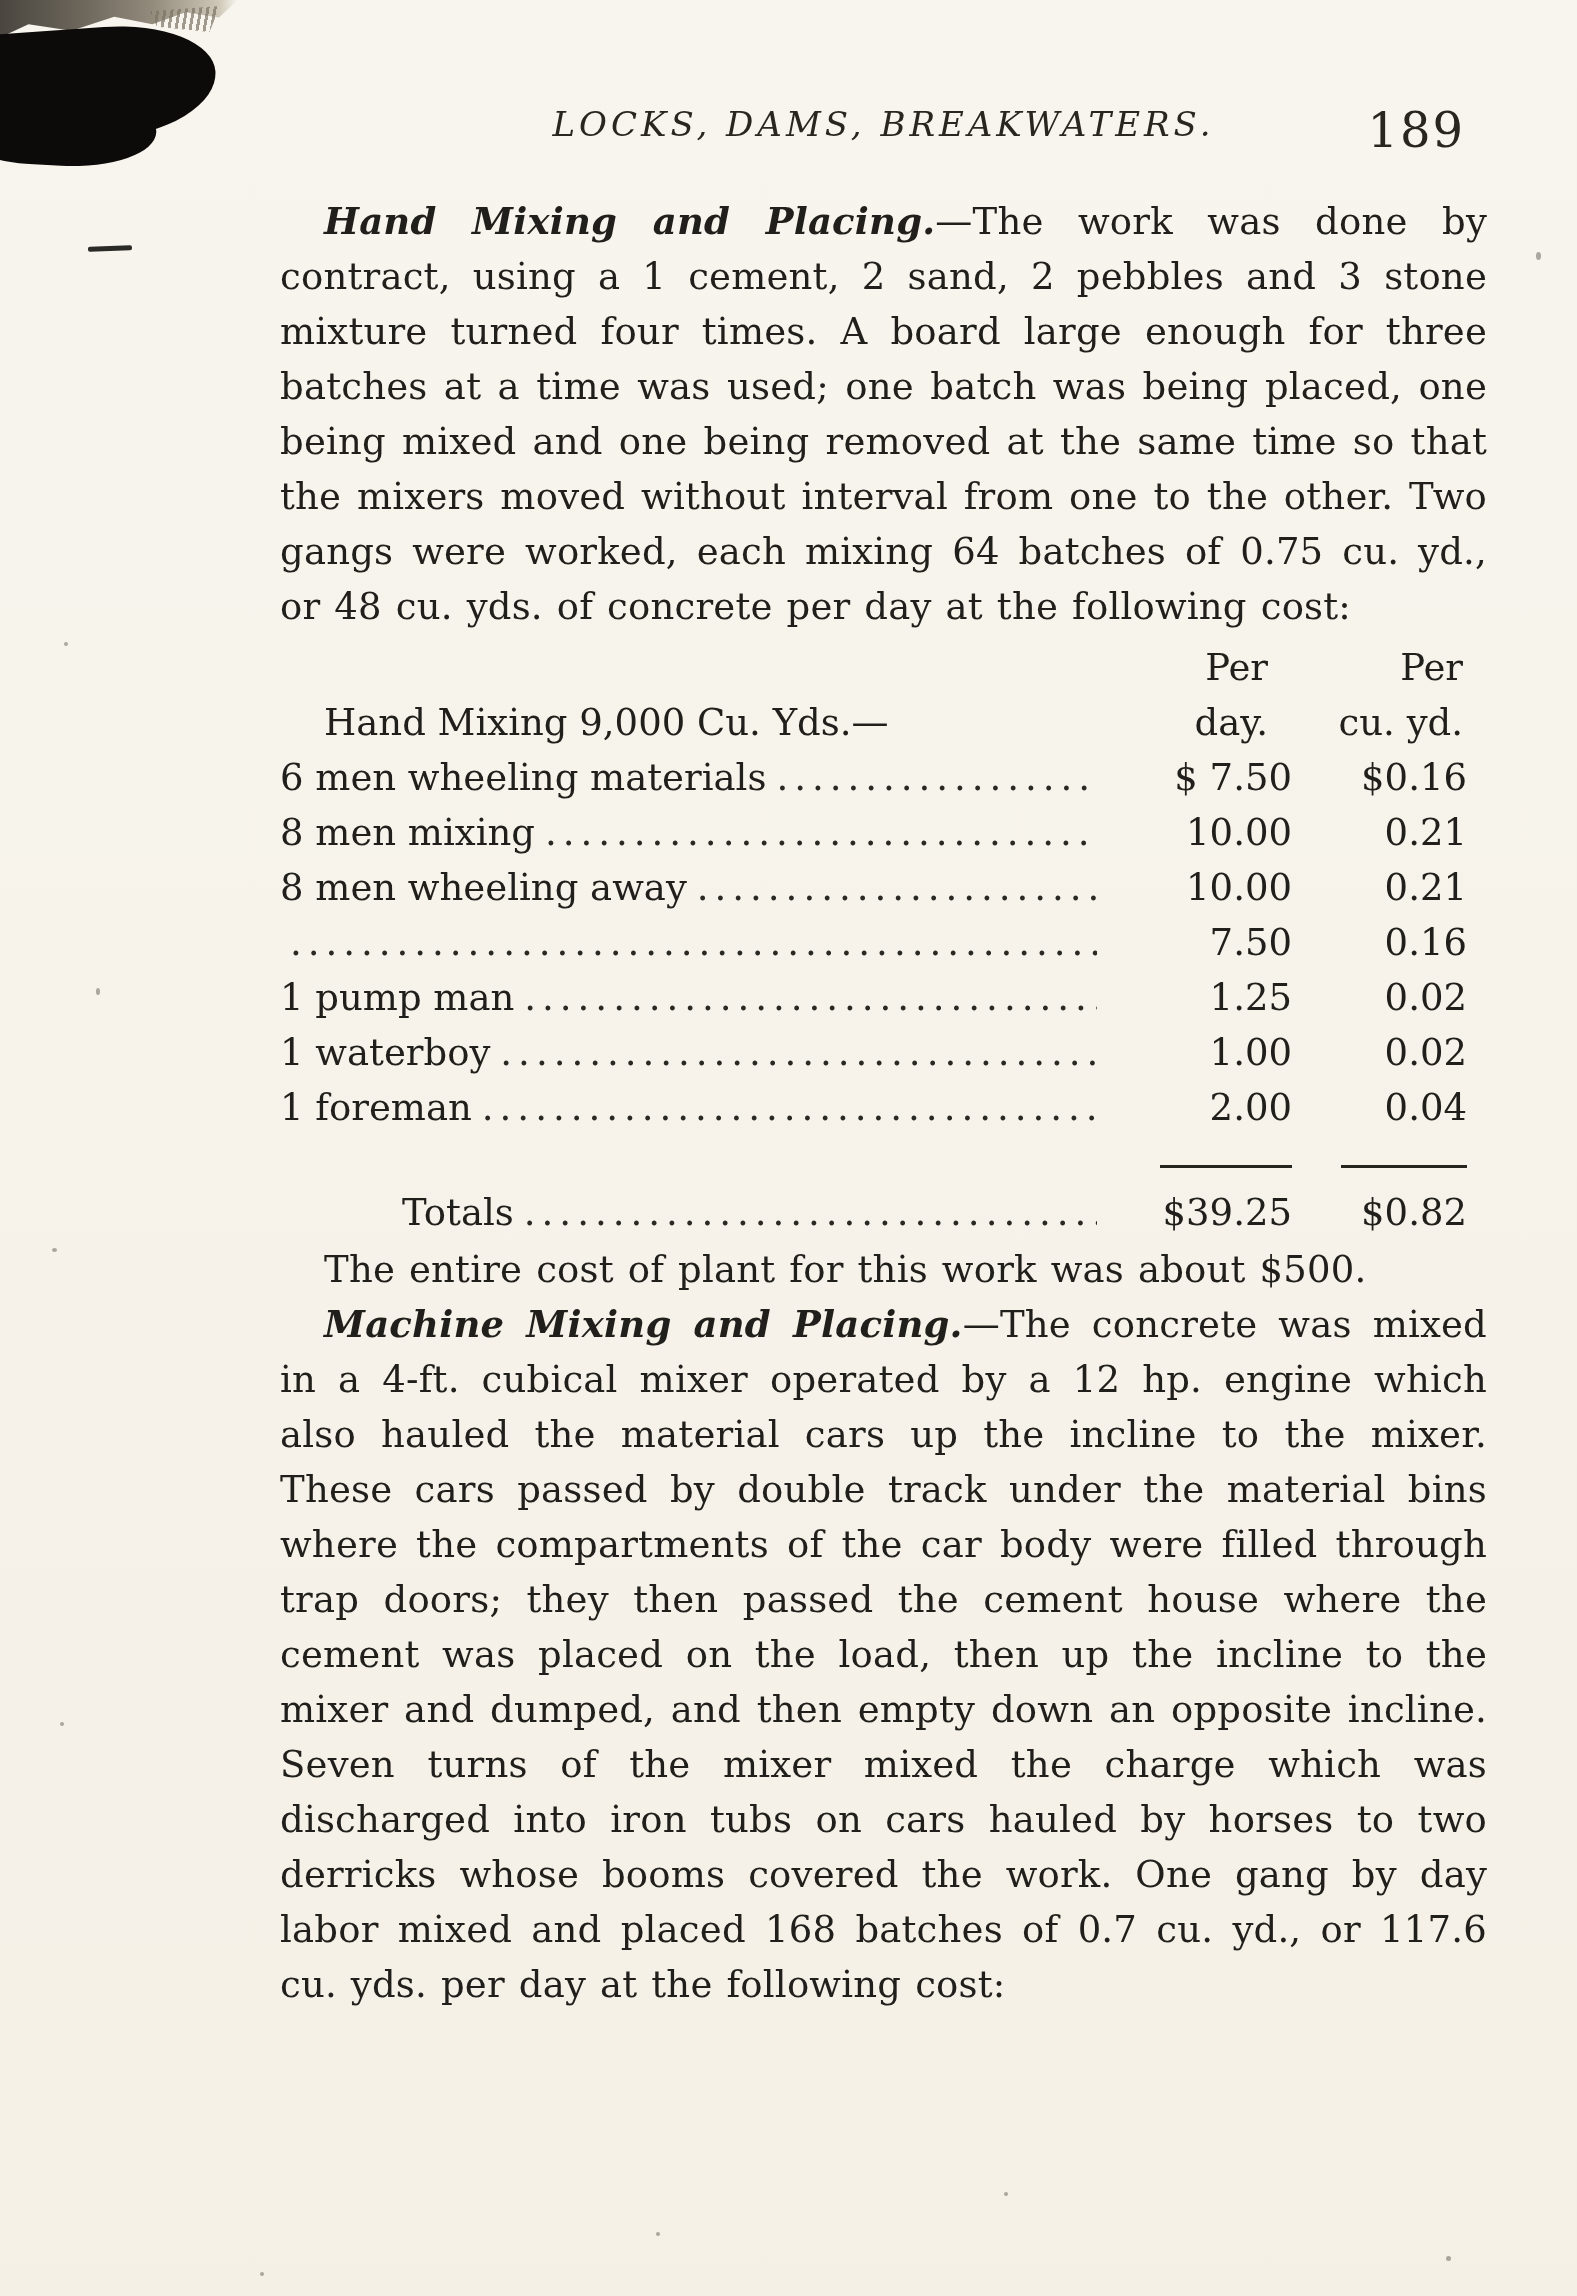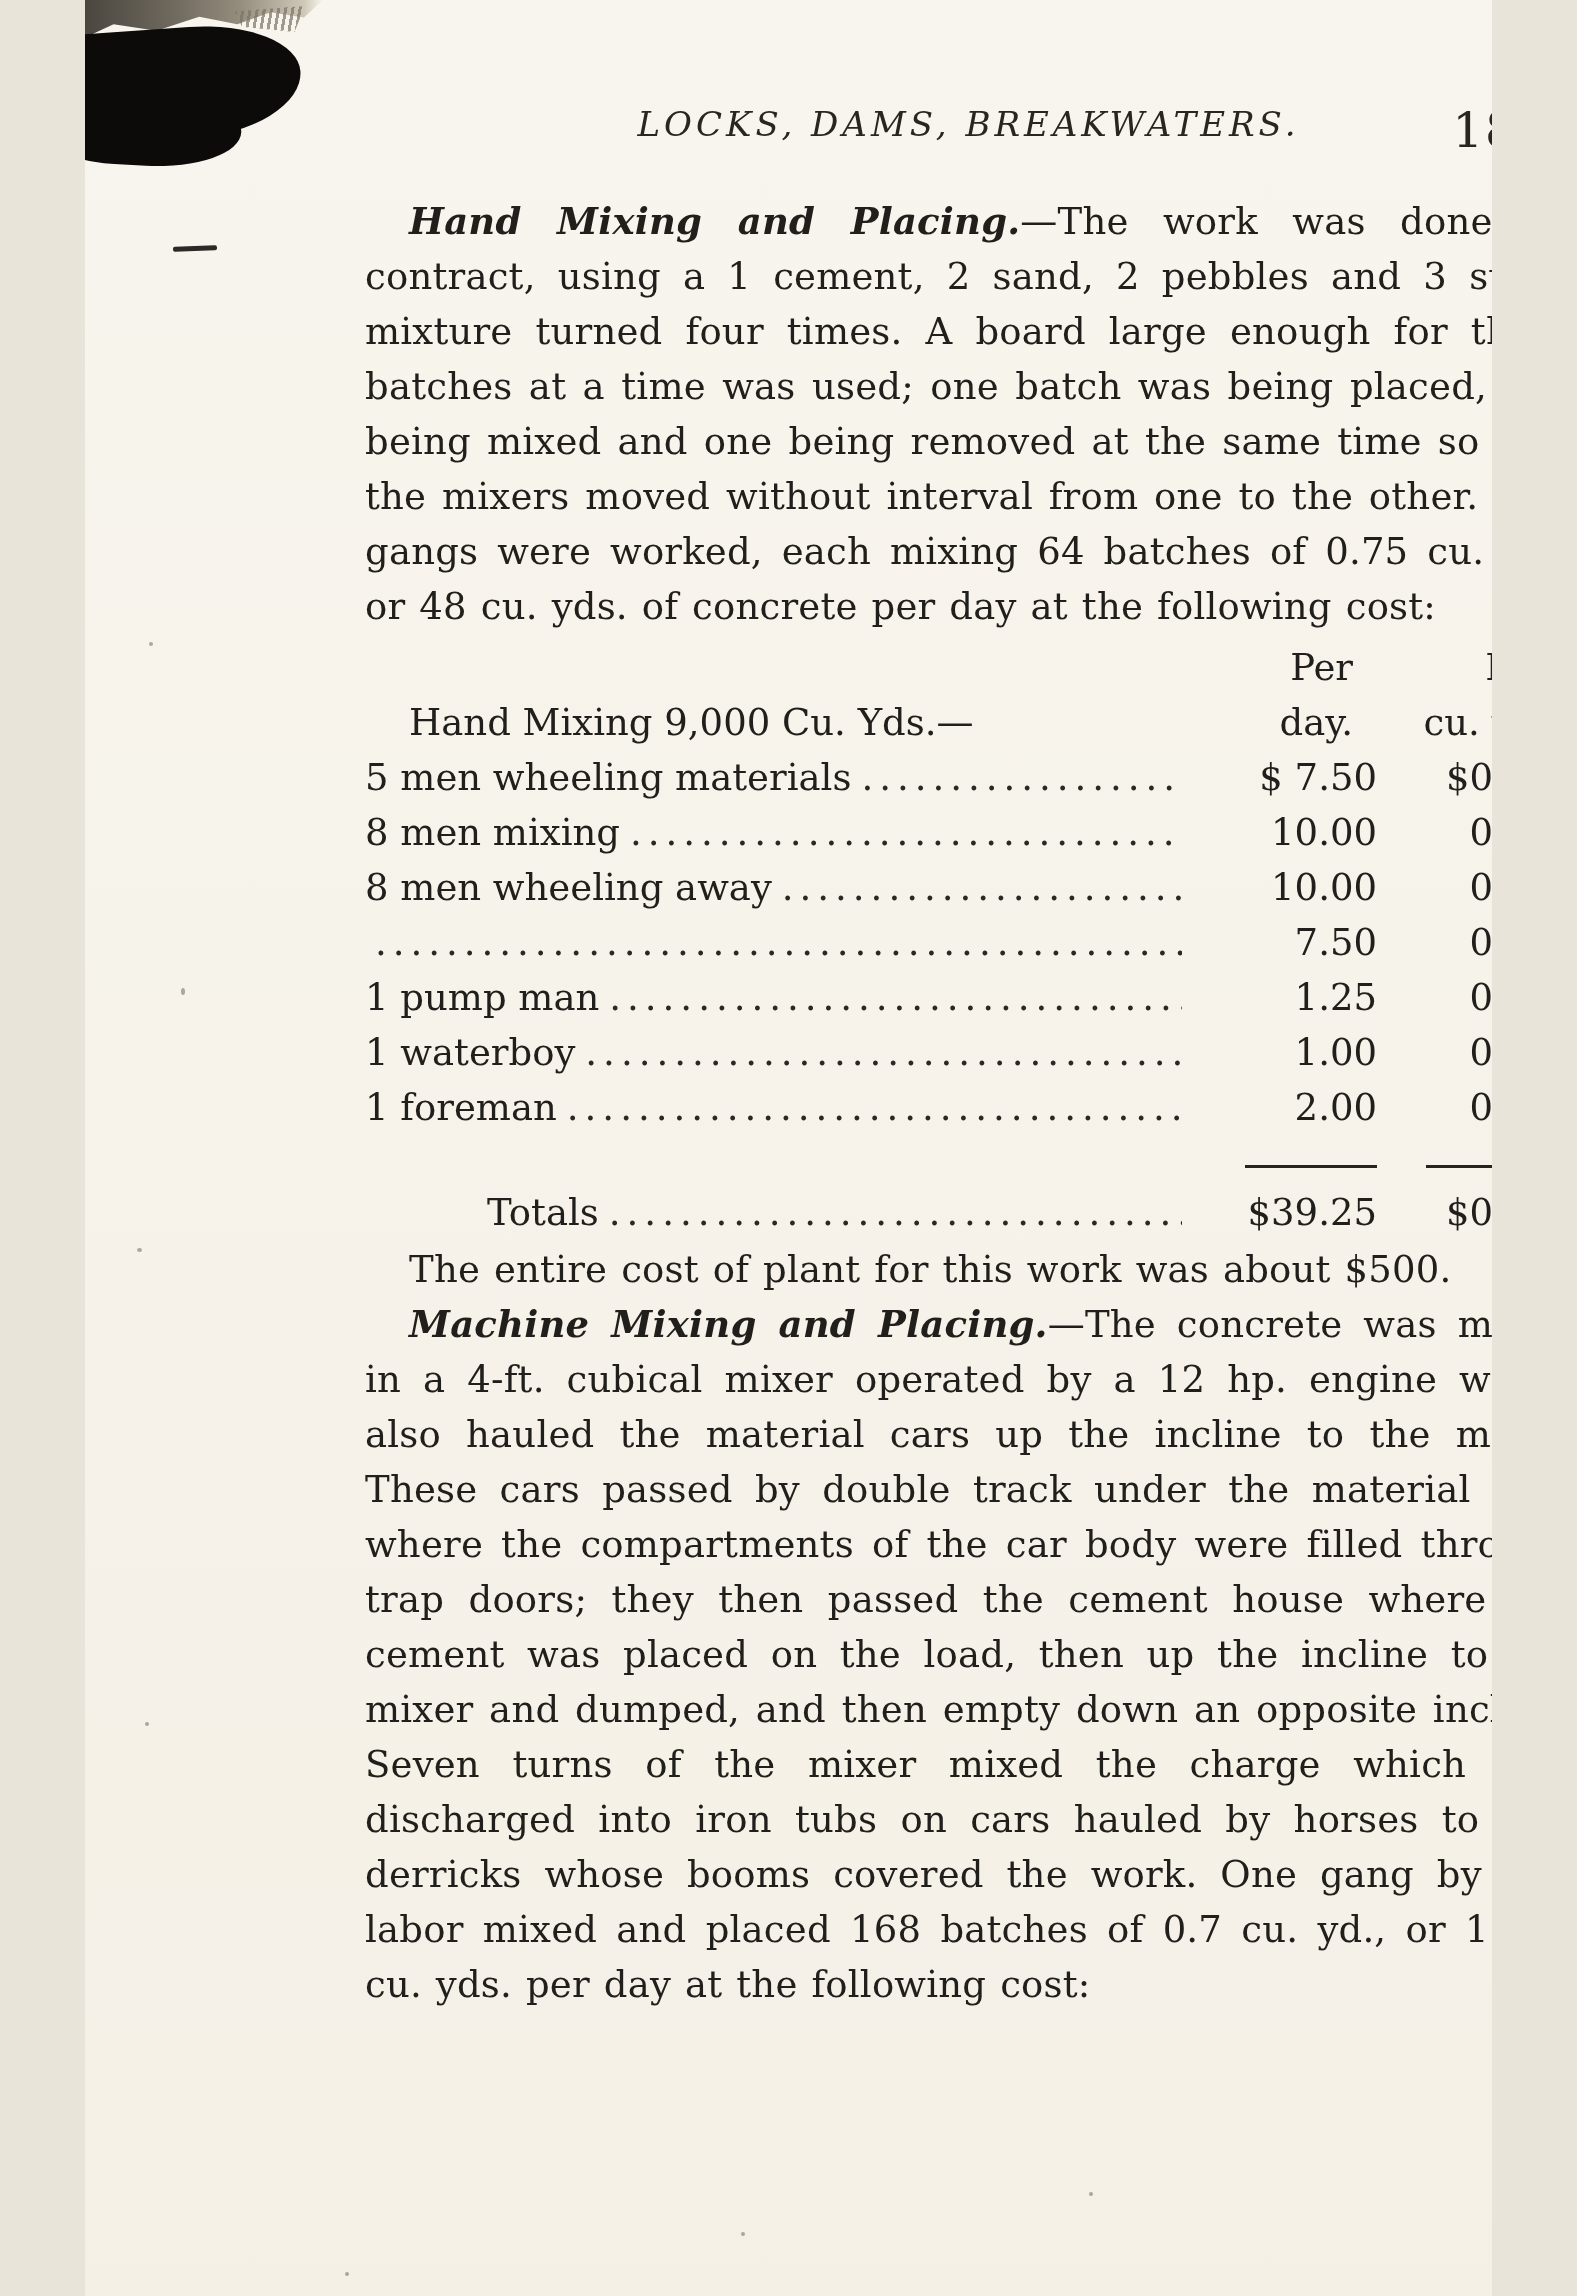--- a/index.html
+++ b/index.html
@@ -1,19 +1,19 @@
 <!DOCTYPE html>
 <html><head>
 <meta charset="utf-8">
 <style>
   * { box-sizing: border-box; margin: 0; padding: 0; }
   html, body { background: #e8e4da; }
   .sheet {
     position: relative;
-    width: 1407px;
+    width: 1577px;
     height: 2296px;
     margin: 0 auto;
     background: linear-gradient(180deg, #f8f5ee 0%, #f6f2e9 60%, #f4f0e6 100%);
     overflow: hidden;
     font-family: "DejaVu Serif", "Liberation Serif", serif;
     color: #211f1b;
   }
 
   
   .ink-blob { position: absolute; left: 0; top: 0; width: 260px; height: 210px; }
@@ -130,21 +130,21 @@
       </div>
 
       <div class="t-row t-head">
         <span class="t-label caption">Hand Mixing 9,000 Cu. Yds.—</span>
         <span class="t-fill"></span>
         <span class="t-day">day.</span>
         <span class="t-yd">cu. yd.</span>
       </div>
 
       <div class="t-row">
-        <span class="t-label">5 men wheeling materials</span>
+        <span class="t-label">6 men wheeling materials</span>
         <span class="t-leader">................................................................................</span>
         <span class="t-day">$ 7.50</span>
         <span class="t-yd">$0.16</span>
       </div>
       <div class="t-row">
         <span class="t-label">8 men mixing</span>
         <span class="t-leader">................................................................................</span>
         <span class="t-day">10.00</span>
         <span class="t-yd">0.21</span>
       </div>

